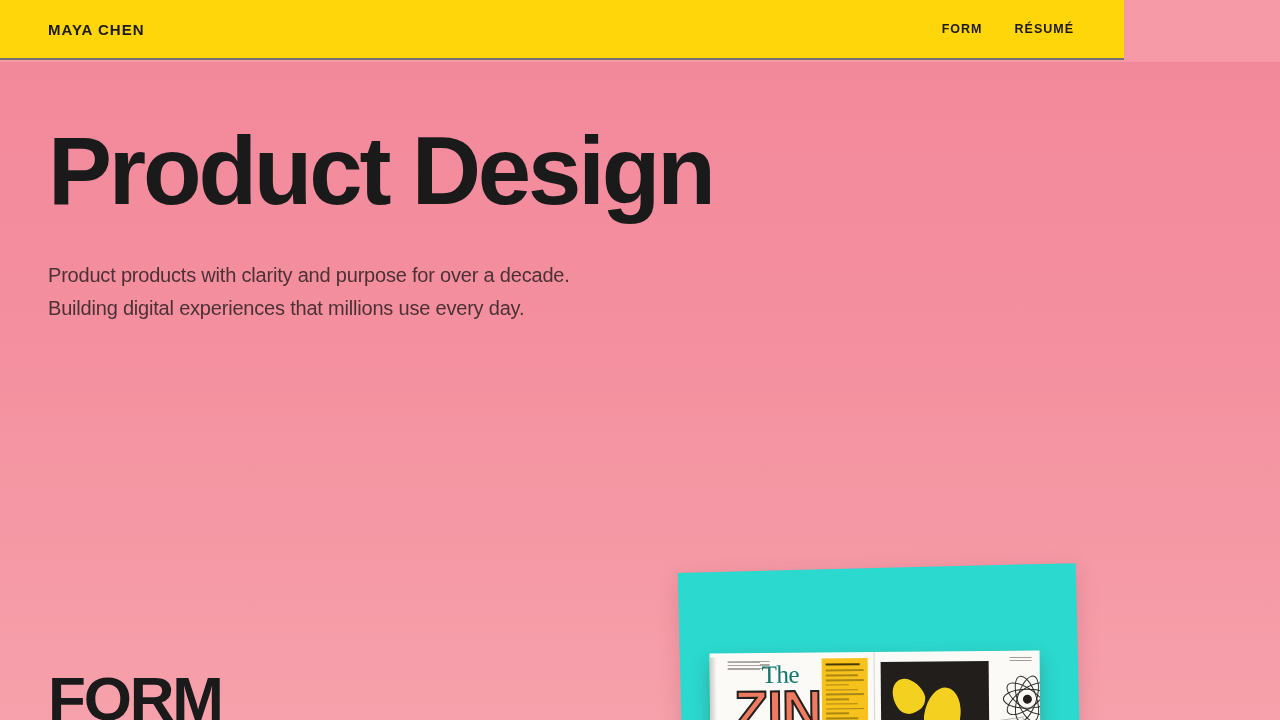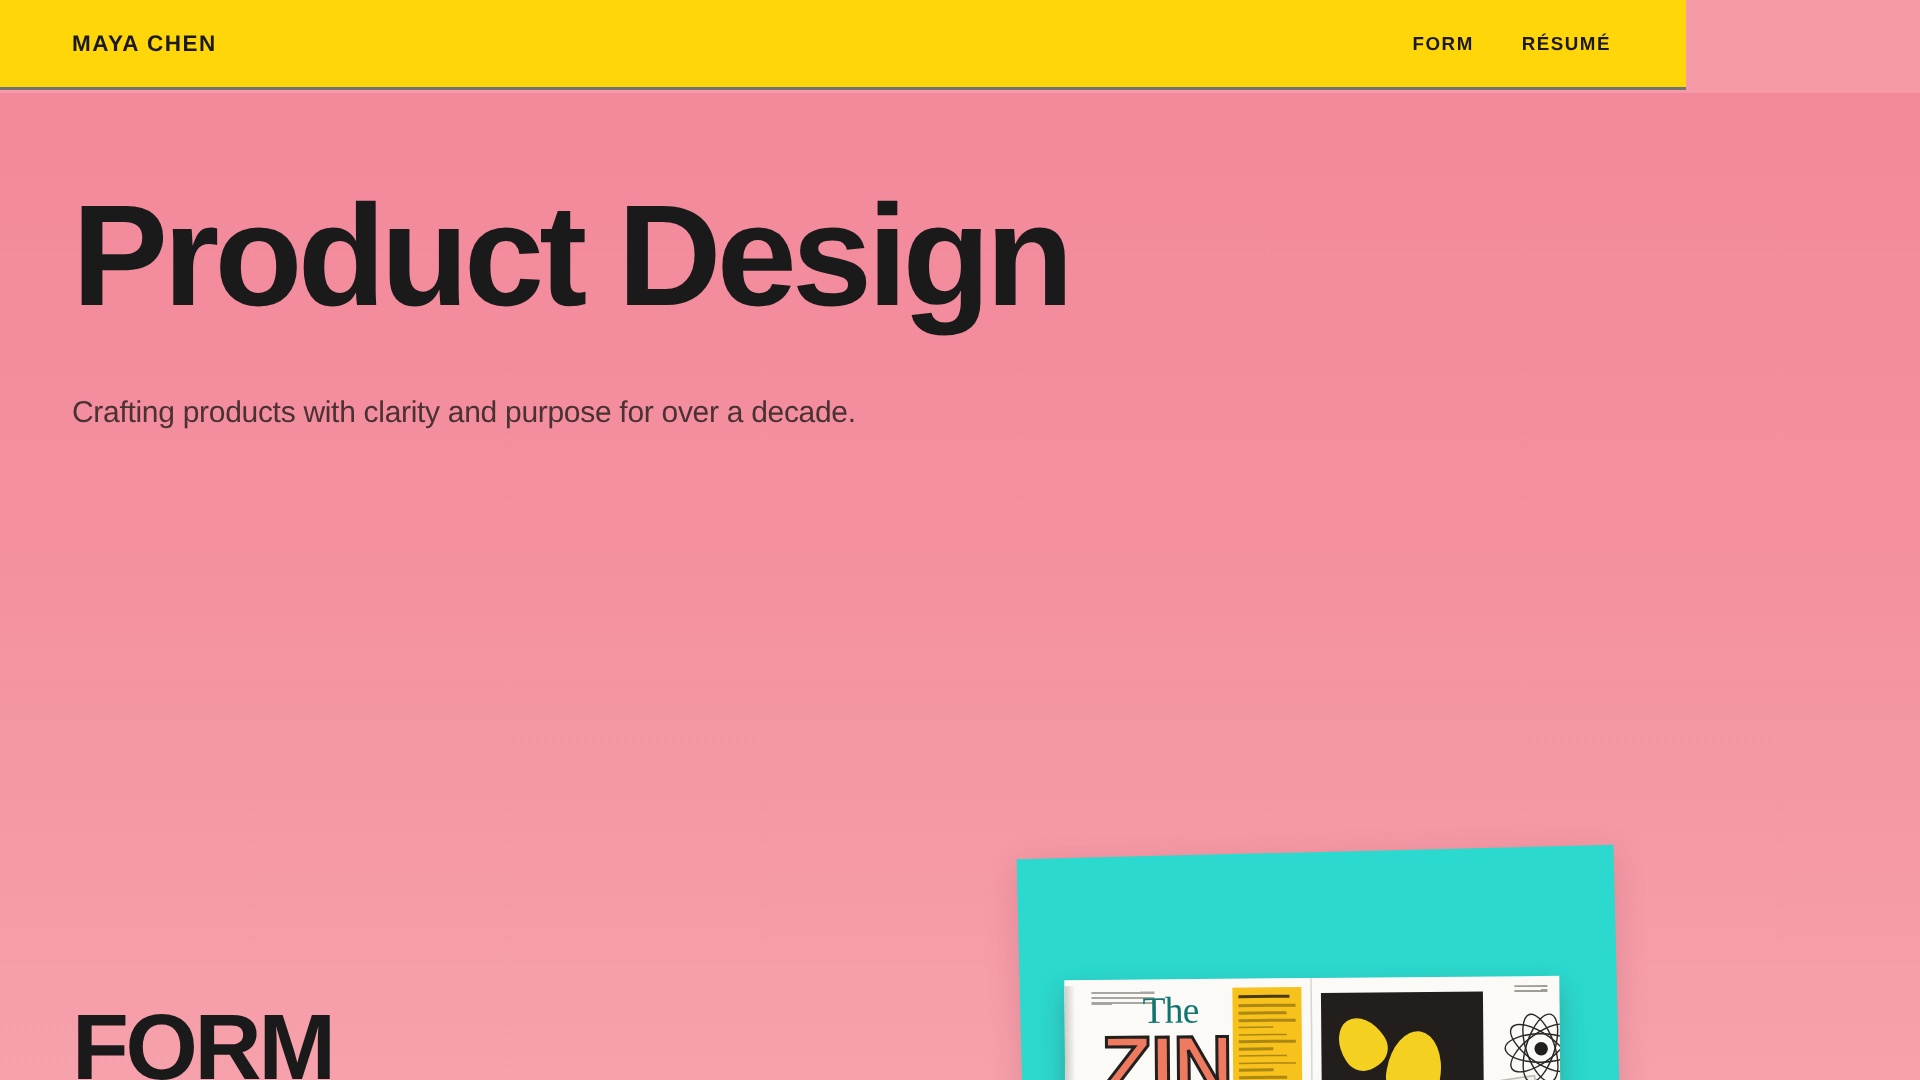--- a/index.html
+++ b/index.html
@@ -248,21 +248,22 @@
     </div>
   </div>
 
   <div class="hero-bg"></div>
 
   <div class="hero">
     <h1 class="headline">
       <div>Product Design</div>
     </h1>
     <div class="subtitle">
-      <div>Crafting products with clarity and purpose for over a decade.</div>
+      <div>Product products with clarity and purpose for over a decade.</div>
+      <div>Building digital experiences that millions use every day.</div>
     </div>
   </div>
 
   <div class="form-word">FORM</div>
 
   <div class="art">
     <div class="teal-panel"></div>
 
     <div class="magazine">
 

